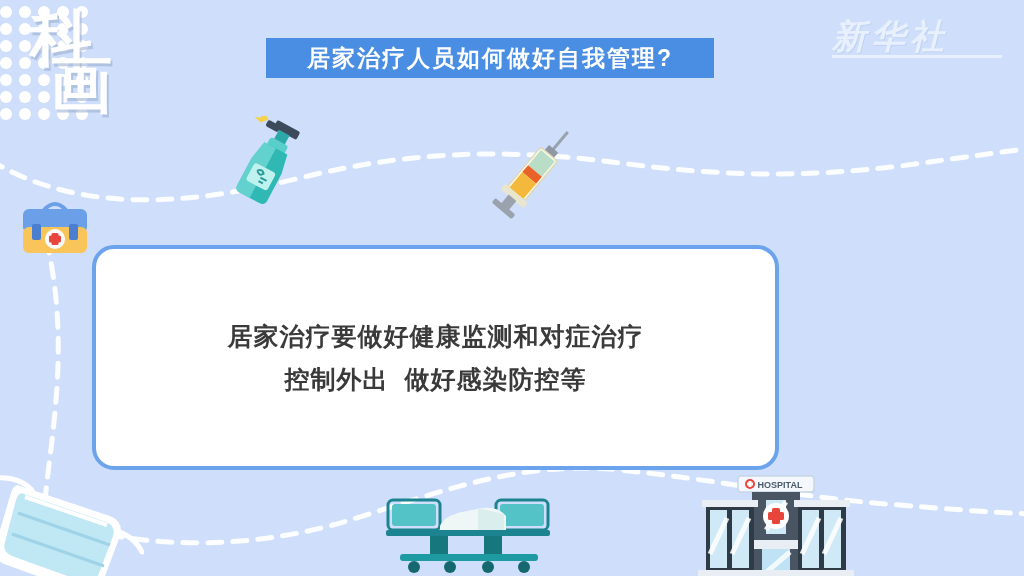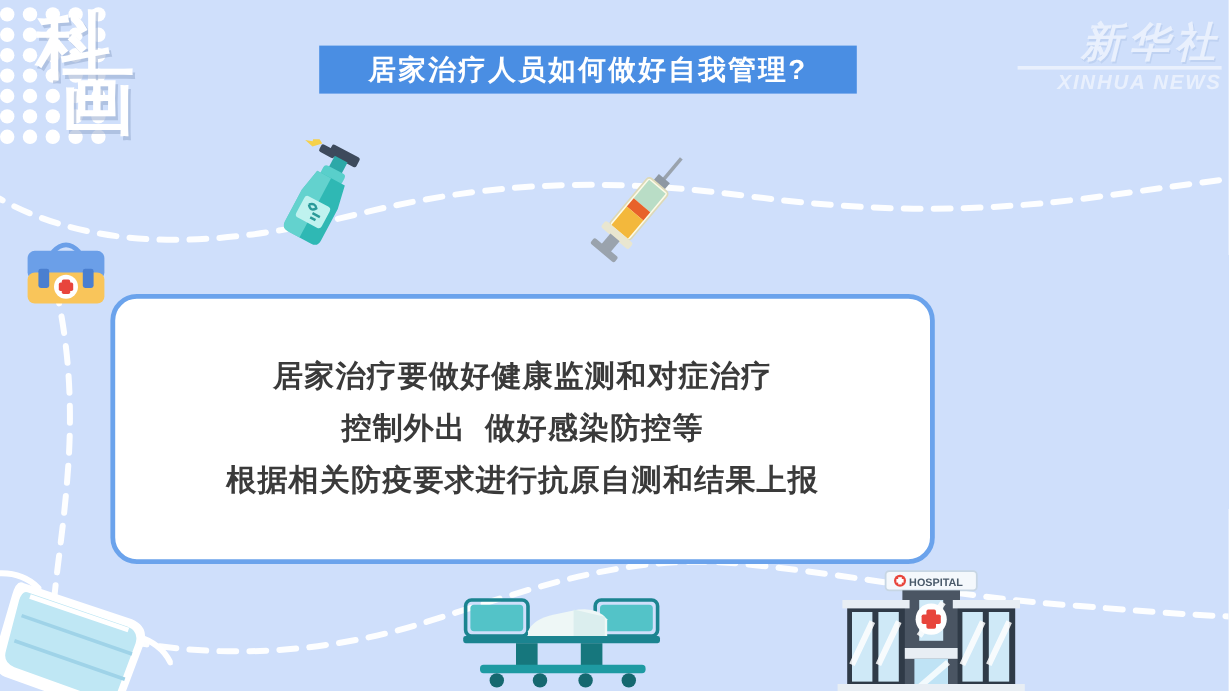--- a/index.html
+++ b/index.html
@@ -84,24 +84,24 @@
     color: #ffffff;
     font-size: 23px;
     font-weight: bold;
     letter-spacing: 2px;
     white-space: nowrap;
   }
 
   
   #xinhua-logo {
     position: absolute;
-    right: 6px;
+    right: 22px;
     top: 18px;
     width: 170px;
-    text-align: right;
+    text-align: left;
     opacity: 0.55;
   }
   #xinhua-logo .xh-cn {
     display: block;
     color: #ffffff;
     font-size: 34px;
     font-weight: bold;
     letter-spacing: 5px;
     line-height: 36px;
     font-style: italic;
@@ -206,21 +206,20 @@
     <span class="lg-bot">画</span>
   </div>
 
   <div id="title-banner">
     <span class="title-text">居家治疗人员如何做好自我管理?</span>
   </div>
 
   <div id="xinhua-logo">
     <span class="xh-cn">新华社</span>
     <span class="xh-rule"></span>
-    <span class="xh-en">XINHUA NEWS</span>
   </div>
 
   <div class="illus" style="left:228px; top:116px; width:86px; height:96px;">
     <svg width="86" height="96" viewBox="0 0 86 96">
       <g transform="rotate(28 43 48)">
         <rect x="28" y="6" width="26" height="9" rx="2" fill="#3d4a5c"></rect>
         <rect x="20" y="10" width="14" height="7" rx="2" fill="#3d4a5c"></rect>
         <path d="M20 10 L10 4 L12 12 L6 14 L14 16 Z" fill="#f6d14a"></path>
         <rect x="34" y="14" width="12" height="12" fill="#2ca8a8"></rect>
         <rect x="30" y="24" width="20" height="10" rx="3" fill="#59cfcb"></rect>
@@ -317,16 +316,15 @@
       <rect x="66" y="68" width="44" height="9" fill="#e8eef4"></rect>
       <rect x="74" y="77" width="28" height="27" fill="#bfe3f5"></rect>
       <path d="M74 104 L102 80" stroke="#ffffff" stroke-width="5" opacity="0.8"></path>
       <rect x="10" y="98" width="156" height="6" fill="#e8eef4"></rect>
     </svg>
   </div>
 
   <div id="content-card">
     <div class="body-line">居家治疗要做好健康监测和对症治疗</div>
     <div class="body-line">控制外出  做好感染防控等</div>
-    <div class="body-line">根据相关防疫要求进行抗原自测和结果上报</div>
   </div>
 
 </div>
 
 </body></html>

